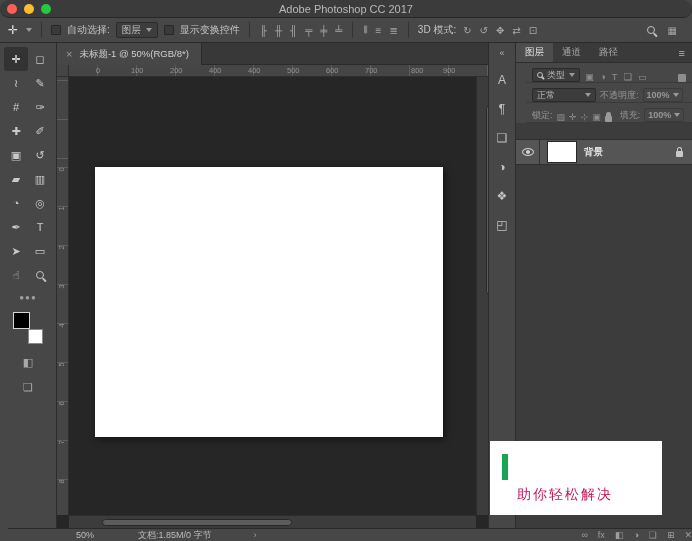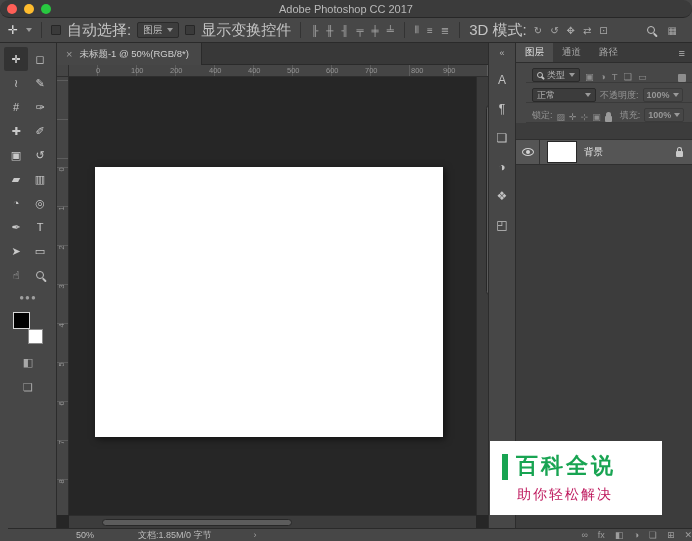--- a/index.html
+++ b/index.html
@@ -12,21 +12,21 @@
   .traffic { position:absolute; left:7px; top:4px; display:flex; gap:7px; }
   .tl { width:10px; height:10px; border-radius:50%; display:inline-block; }
   .tl.red{ background:#ff5f57; } .tl.yellow{ background:#febc2e; } .tl.green{ background:#28c840; }
   .win-title { width:100%; text-align:center; font-size:11px; color:#b9b9b9; }
 
   
   .options-bar { position:absolute; left:0; top:18px; width:692px; height:25px; background:#474747; border-bottom:1px solid #2a2a2a; display:flex; align-items:center; padding:0 8px; gap:6px; white-space:nowrap; }
   .tool-badge { font-size:12px; color:#e0e0e0; margin-right:2px; }
   .vsep { width:1px; height:16px; background:#333; margin:0 3px; flex:none; }
   .checkbox { width:10px; height:10px; background:#3a3a3a; border:1px solid #262626; border-radius:1px; display:inline-block; flex:none; }
-  .lbl { font-size:15px; color:#c4c4c4; }
+  .lbl { font-size:10px; color:#c4c4c4; }
   .dropdown { display:inline-flex; align-items:center; gap:5px; background:#3d3d3d; border:1px solid #2a2a2a; border-radius:2px; height:16px; padding:0 5px; font-size:9.5px; color:#c4c4c4; }
   .caret { width:0; height:0; border-left:3px solid transparent; border-right:3px solid transparent; border-top:4px solid #9a9a9a; display:inline-block; }
   .obar-ico { font-size:10px; color:#a8a8a8; padding:0 1px; }
   .obar-right { margin-left:auto; display:flex; align-items:center; gap:12px; padding-right:6px; }
   .mag { display:inline-block; width:8px; height:8px; border:1.5px solid #c0c0c0; border-radius:50%; position:relative; flex:none; }
   .mag::after { content:""; position:absolute; width:5px; height:1.5px; background:#c0c0c0; right:-4px; bottom:-2px; transform:rotate(45deg); border-radius:1px; }
   .mag.small { width:6px; height:6px; border-width:1px; }
   .mag.small::after { width:4px; right:-3px; bottom:-1px; }
 
   
@@ -80,21 +80,21 @@
   .lk-ico { font-size:9px; color:#8d8d8d; }
   .lock { display:inline-block; width:7px; height:6px; background:#c9c9c9; border-radius:1px; position:relative; margin-top:3px; }
   .lock::before { content:""; position:absolute; top:-4px; left:1px; width:3px; height:4px; border:1px solid #c9c9c9; border-bottom:none; border-radius:3px 3px 0 0; }
   .lock.dim, .lock.dim::before { background:#9a9a9a; border-color:#9a9a9a; }
   .p-list { flex:1; background:#3c3c3c; padding-top:16px; }
   .layer-row { height:26px; background:#555; display:flex; align-items:center; border-top:1px solid #2f2f2f; border-bottom:1px solid #2f2f2f; }
   .eye-cell { width:24px; height:100%; display:flex; align-items:center; justify-content:center; border-right:1px solid #333; }
   .eye { display:inline-block; width:12px; height:8px; border:1px solid #d2d2d2; border-radius:50%; position:relative; }
   .eye::after { content:""; position:absolute; width:4px; height:4px; border-radius:50%; background:#d2d2d2; top:1px; left:3px; }
   .thumb { width:30px; height:22px; background:#fff; border:1px solid #282828; margin:0 7px; }
-  .layer-name { font-size:9.5px; color:#e2e2e2; }
+  .layer-name { font-size:9.5px; color:#e2e2e2;font-weight:bold; }
   .layer-row .lock { margin-left:auto; margin-right:9px; }
 
   
   .bottom-bar { position:absolute; left:8px; top:528px; width:692px; height:13px; background:#474747; border-top:1px solid #2a2a2a; display:flex; align-items:center; font-size:9px; color:#bdbdbd; }
   .bb-zoom { margin-left:68px; }
   .bb-doc { margin-left:44px; }
   .bb-chev { margin-left:42px; color:#a0a0a0; }
   .bb-icons { margin-left:auto; display:flex; align-items:center; gap:10px; padding-right:8px; color:#9d9d9d; font-size:9px; }
 
   
@@ -307,17 +307,16 @@
       <span>◧</span>
       <span>◑</span>
       <span>❏</span>
       <span>⊞</span>
       <span>✕</span>
     </div>
   </div>
 
   <div class="watermark">
     <span class="wm-bar"></span>
-    <span class="wm-title">百科全说</span>
     <span class="wm-sub">助你轻松解决</span>
   </div>
 
 </div>
 
 </body></html>

